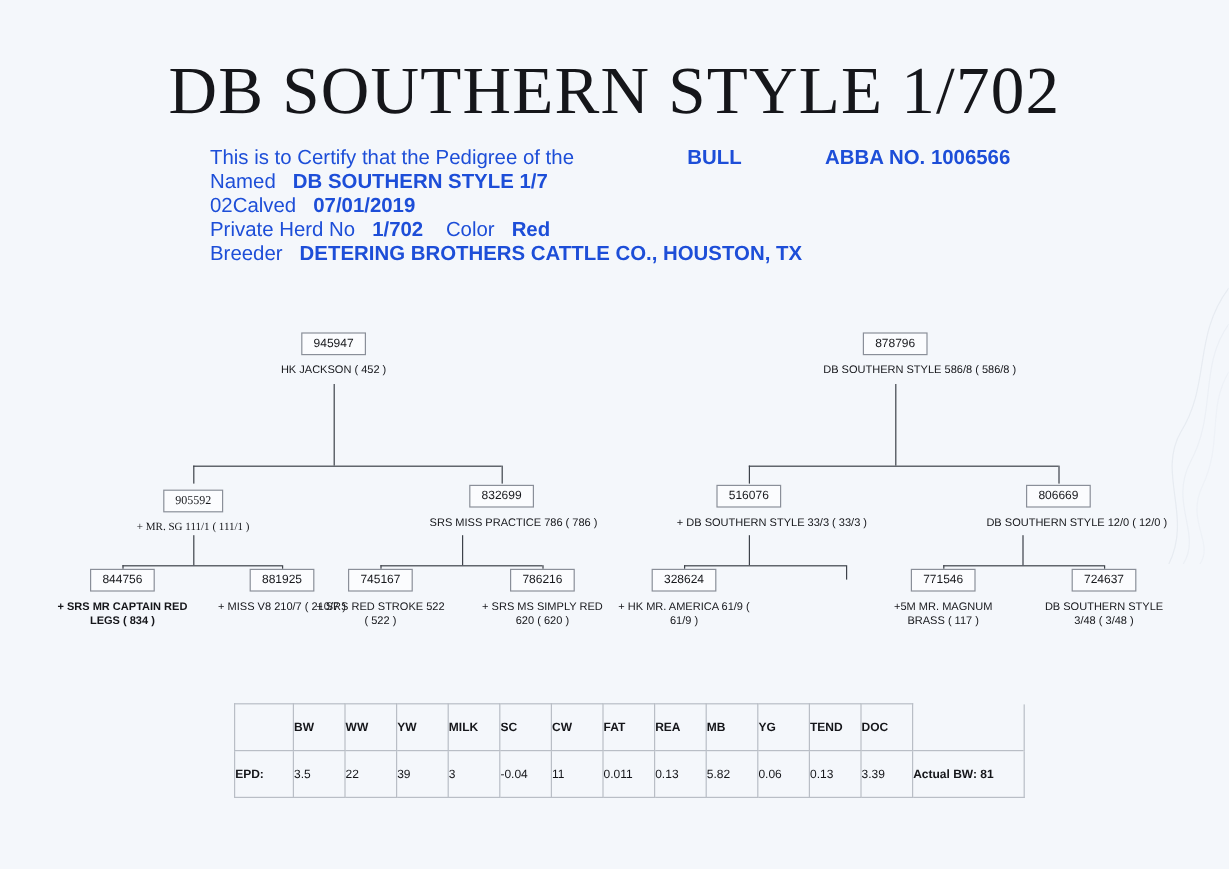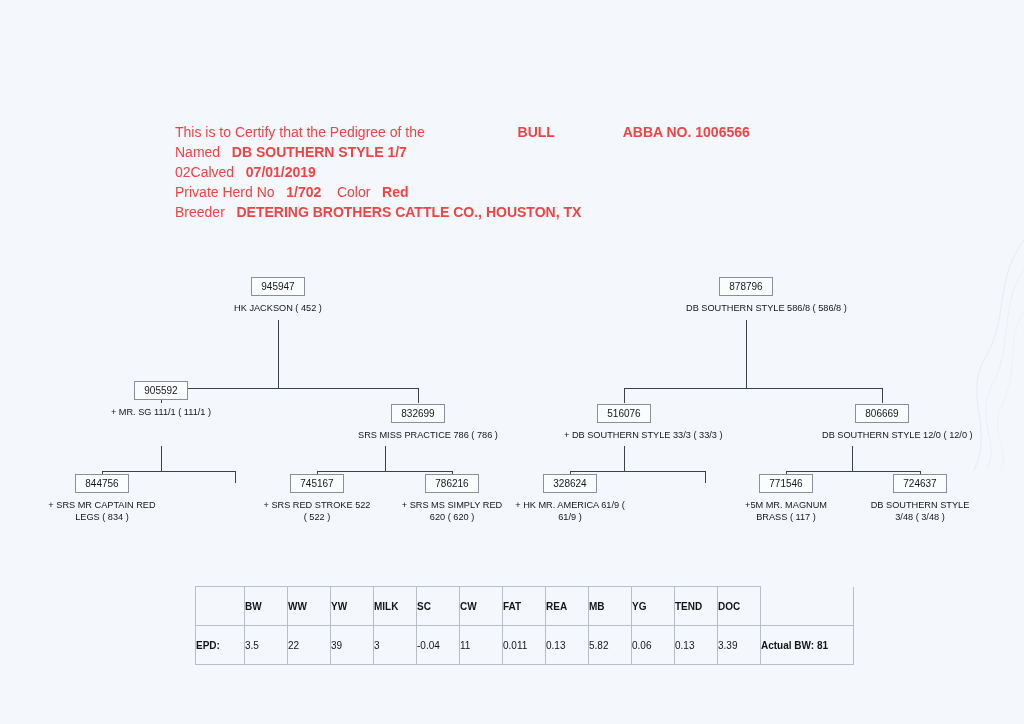--- a/index.html
+++ b/index.html
@@ -30,23 +30,23 @@
     font-size: 56px;
     letter-spacing: 1px;
     color: #15161a;
     white-space: nowrap;
   }
   
   .certify-block {
     position: absolute;
     top: 122px;
     left: 175px;
-    font-size: 14px;
+    font-size: 17px;
     line-height: 20px;
-    color: #ef4444;
+    color: #1d4ed8;
   }
   .certify-row {
     white-space: nowrap;
     height: 20px;
   }
   .lbl { font-weight: 400; }
   .val { font-weight: 700; }
   .sp-bull { display: inline-block; width: 85px; }
   .sp-abba { display: inline-block; width: 60px; }
   
@@ -122,20 +122,21 @@
 <body>
 
 <div class="page">
 
   <svg class="decor" viewBox="0 0 150 240">
     <path d="M150 10 C120 50, 135 90, 110 130 C90 165, 120 200, 100 240" stroke="#cfd6e0" fill="none" stroke-width="1"></path>
     <path d="M150 40 C125 75, 140 115, 118 155 C100 190, 128 215, 112 240" stroke="#dde3ec" fill="none" stroke-width="1"></path>
     <path d="M150 80 C132 110, 145 140, 128 175 C114 205, 138 222, 126 240" stroke="#e3e8f0" fill="none" stroke-width="1"></path>
   </svg>
 
+  <div class="cert-title">DB SOUTHERN STYLE 1/702</div>
 
   <div class="certify-block">
     <div class="certify-row">
       <span class="lbl">This is to Certify that the Pedigree of the</span>
       <span class="sp-bull"></span>
       <span class="val">BULL</span>
       <span class="sp-abba"></span>
       <span class="val">ABBA NO. 1006566</span>
     </div>
     <div class="certify-row">
@@ -171,42 +172,46 @@
       <div class="node-name">HK JACKSON ( 452 )</div>
     </div>
 
     <div class="connector v-line" style="left:278px; top:320px; height:68px;"></div>
 
     <div class="connector h-line" style="left:161px; top:388px; width:257px;"></div>
 
     <div class="connector v-line" style="left:161px; top:388px; height:15px;"></div>
     <div class="connector v-line" style="left:418px; top:388px; height:15px;"></div>
 
-    <div class="node" style="left:101px; top:380px; width:120px;">
+    <div class="node" style="left:101px; top:407px; width:120px;font-family:Liberation Serif, serif;">
       <span class="reg-box">905592</span>
       <div class="node-name">+ MR. SG 111/1 ( 111/1 )</div>
     </div>
     <div class="node" style="left:358px; top:403px; width:120px;">
       <span class="reg-box">832699</span>
       <div class="node-name">SRS MISS PRACTICE 786 ( 786 )</div>
     </div>
 
     <div class="connector v-line" style="left:161px; top:446px; height:25px;"></div>
     <div class="connector h-line" style="left:102px; top:471px; width:133px;"></div>
     <div class="connector v-line" style="left:102px; top:471px; height:12px;"></div>
     <div class="connector v-line" style="left:235px; top:471px; height:12px;"></div>
 
     <div class="connector v-line" style="left:385px; top:446px; height:25px;"></div>
     <div class="connector h-line" style="left:317px; top:471px; width:135px;"></div>
     <div class="connector v-line" style="left:317px; top:471px; height:12px;"></div>
     <div class="connector v-line" style="left:452px; top:471px; height:12px;"></div>
 
     <div class="node" style="left:47px; top:473px; width:110px;">
       <span class="reg-box">844756</span>
-      <div class="node-name two-line" style="margin-left:auto;margin-right:auto;">+ SRS MR CAPTAIN RED LEGS ( 834 )</div>
+      <div class="node-name two-line" style="margin-left:auto;margin-right:auto;font-weight:bold;">+ SRS MR CAPTAIN RED LEGS ( 834 )</div>
+    </div>
+    <div class="node" style="left:180px; top:473px; width:110px;">
+      <span class="reg-box">881925</span>
+      <div class="node-name two-line" style="margin-left:auto;margin-right:auto;">+ MISS V8 210/7 ( 210/7 )</div>
     </div>
     <div class="node" style="left:262px; top:473px; width:110px;">
       <span class="reg-box">745167</span>
       <div class="node-name two-line" style="margin-left:auto;margin-right:auto;">+ SRS RED STROKE 522 ( 522 )</div>
     </div>
     <div class="node" style="left:397px; top:473px; width:110px;">
       <span class="reg-box">786216</span>
       <div class="node-name two-line" style="margin-left:auto;margin-right:auto;">+ SRS MS SIMPLY RED 620 ( 620 )</div>
     </div>
 

